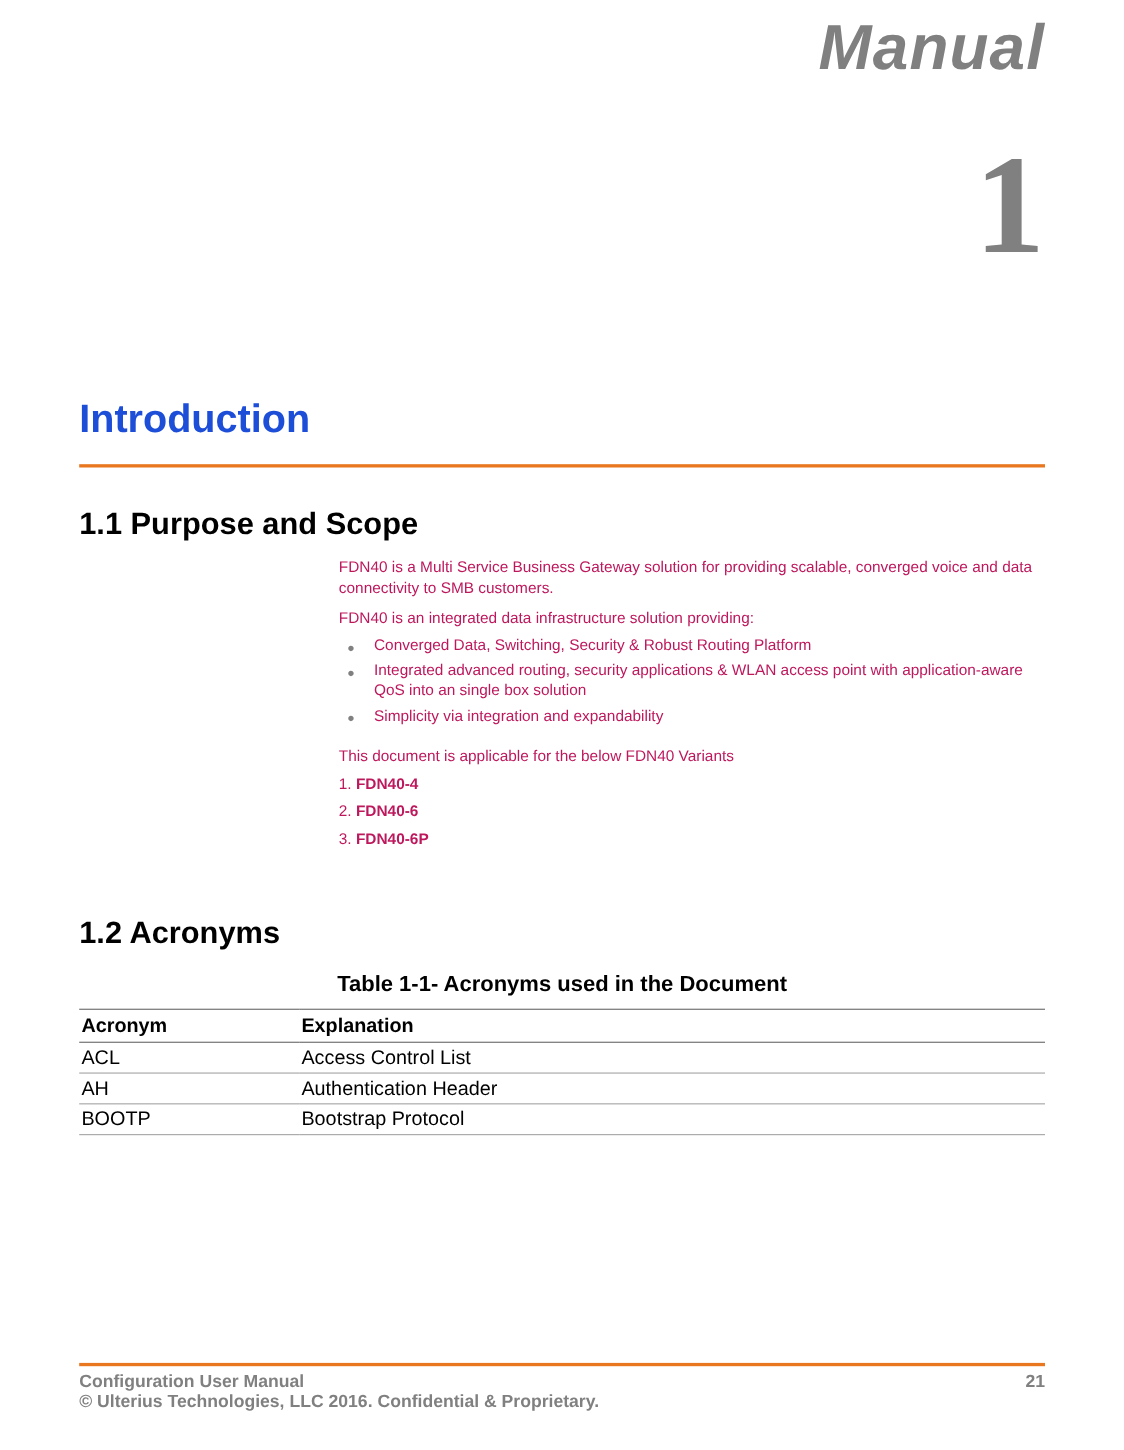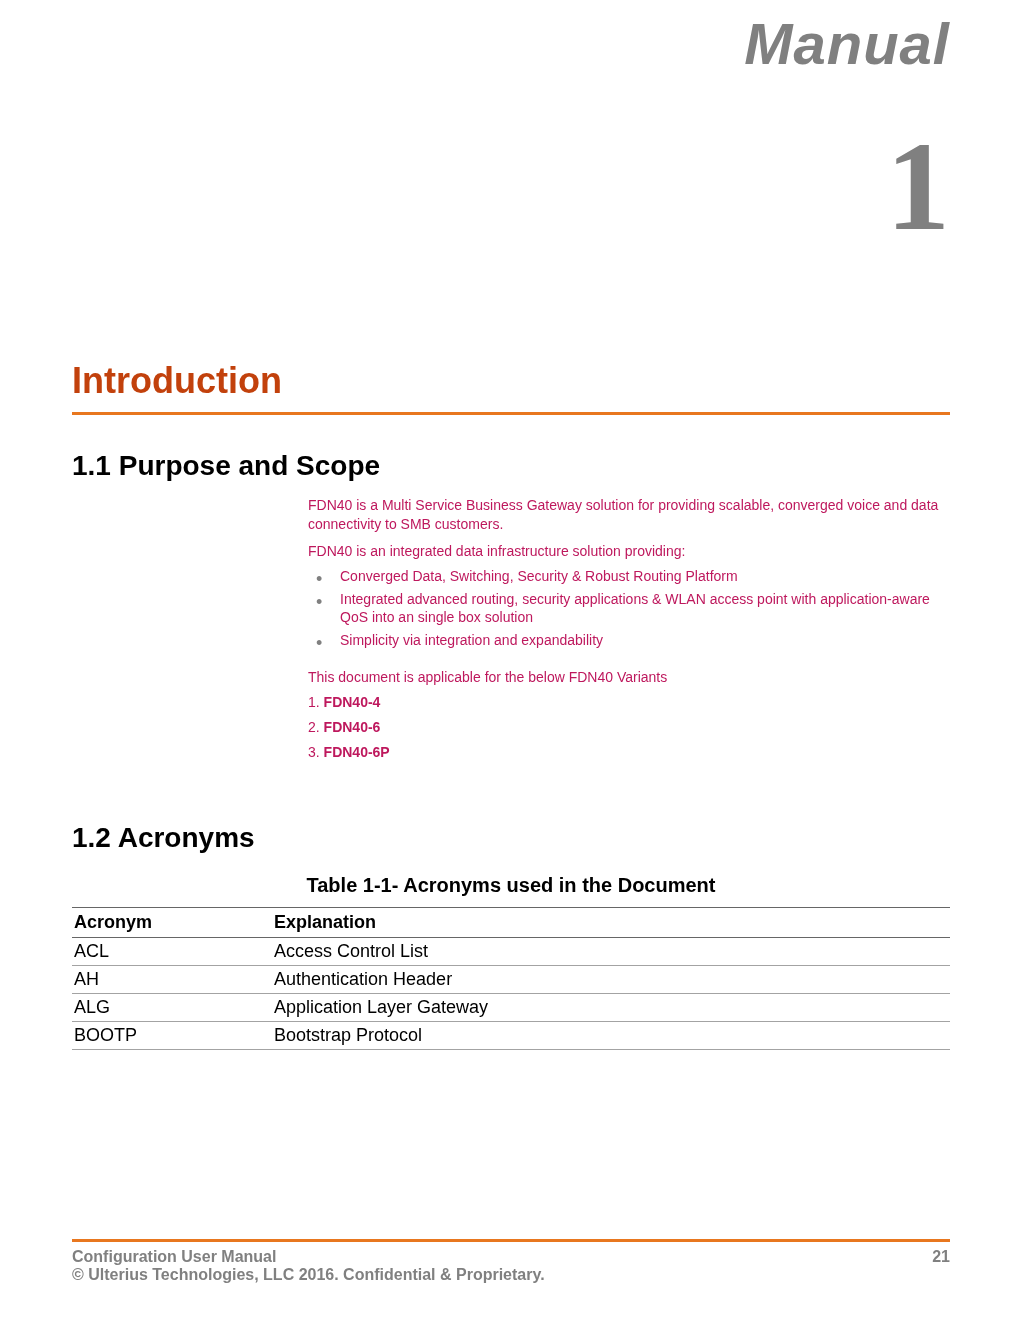--- a/index.html
+++ b/index.html
@@ -26,23 +26,23 @@
       font-family: Georgia, 'Times New Roman', serif;
       font-weight: bold;
       font-size: 128px;
       color: #808080;
       margin-top: 45px;
       line-height: 1;
     }
     .section-title {
       font-weight: bold;
       font-size: 36px;
-      color: #c2410c;
+      color: #1d4ed8;
       margin-top: 110px;
-      padding-bottom: 10px;
+      padding-bottom: 20px;
     }
     .orange-rule {
       border: none;
       border-top: 3px solid #E8771F;
       margin-bottom: 35px;
     }
     .subsection-title {
       font-weight: bold;
       font-size: 28px;
       color: #000;
@@ -160,24 +160,20 @@
   </tr>
   <tr>
     <td>ACL</td>
     <td>Access Control List</td>
   </tr>
   <tr>
     <td>AH</td>
     <td>Authentication Header</td>
   </tr>
   <tr>
-    <td>ALG</td>
-    <td>Application Layer Gateway</td>
-  </tr>
-  <tr>
     <td>BOOTP</td>
     <td>Bootstrap Protocol</td>
   </tr>
 </tbody>
   </table>
 
 <div class="footer">
   <hr class="footer-rule">
   <div class="footer-row">
     <span>Configuration User Manual</span>

